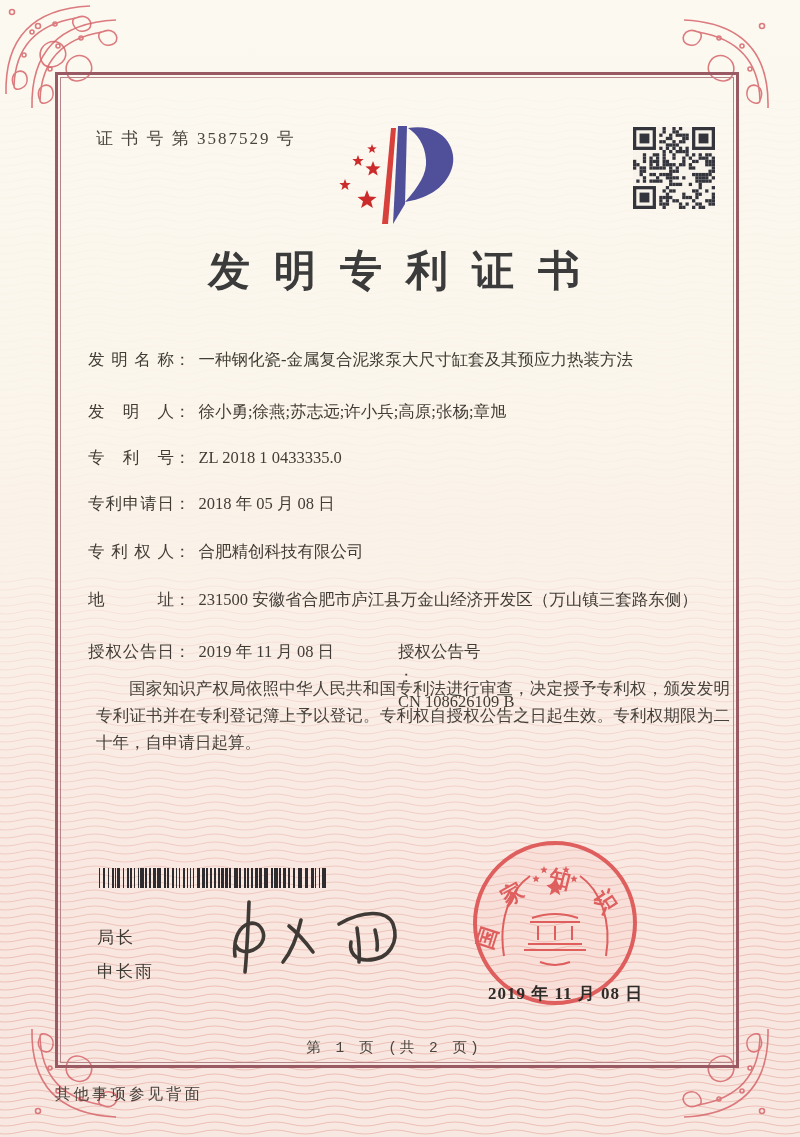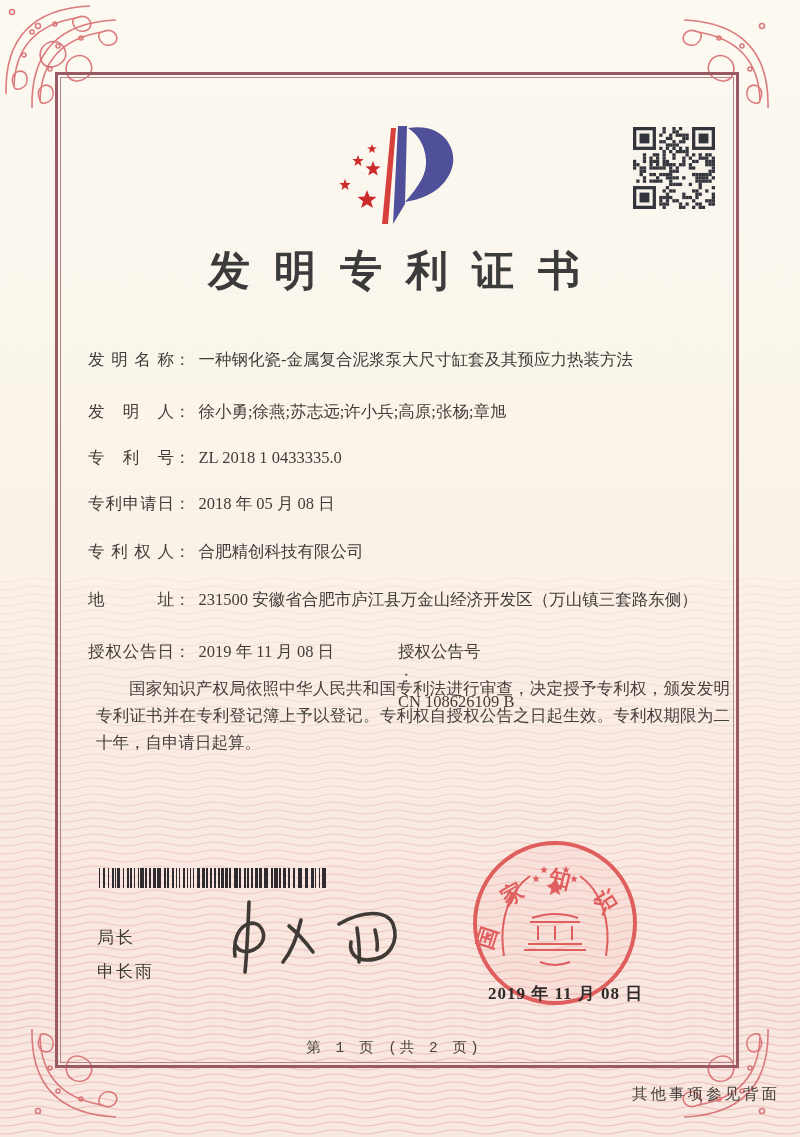--- a/index.html
+++ b/index.html
@@ -29,22 +29,22 @@
   .paras p{margin:0 0 10px 0;text-indent:2em;}
   .barcode{position:absolute;left:97px;top:868px;}
   .director{position:absolute;left:97px;top:926px;font-size:17px;color:#3e3a34;}
   .director div{margin-bottom:11px;letter-spacing:2px;}
   .signature{position:absolute;left:205px;top:886px;}
   .seal{position:absolute;left:470px;top:838px;}
   .seal-date{position:absolute;left:488px;top:982px;width:170px;font-size:17px;font-weight:700;
     color:#2f2b28;letter-spacing:1px;z-index:5;}
   .page-ind{position:absolute;left:55px;top:1038px;width:678px;text-align:center;
     font-size:14.5px;letter-spacing:3px;color:#4a453e;font-family:Liberation Mono, monospace;}
-  .back-note{position:absolute;left:55px;top:1084px;width:678px;text-align:right;
-    font-size:15.5px;letter-spacing:3px;color:#47423b;margin-left:47px;}
+  .back-note{position:absolute;left:55px;top:1084px;width:678px;text-align:left;
+    font-size:15.5px;letter-spacing:3px;color:#47423b;}
   svg text.sealtxt{font-family:"Liberation Serif","DejaVu Serif",serif;font-size:22px;
     font-weight:700;letter-spacing:23px;fill:#dd5454;}
 </style>
 </head>
 <body>
 
 <div class="photo">
   <div class="paper"></div>
 
   <svg class="overlay" width="800" height="1137">
@@ -194,20 +194,21 @@
     <use href="#flo" transform="translate(26,14)"></use>
     <use href="#flo" transform="translate(774,14) scale(-1,1)"></use>
     <use href="#flo" transform="translate(26,1123) scale(1,-1)"></use>
     <use href="#flo" transform="translate(774,1123) scale(-1,-1)"></use>
   </svg>
 
   <div class="frame">
     <div class="frame-inner"></div>
   </div>
 
+  <div class="cert-no">证 书 号 第 3587529 号</div>
 
   <svg class="logo" width="180" height="135" viewBox="0 0 180 135">
     <polygon points="52,118 61,22 66,22 58,118" fill="#d8403c"></polygon>
     <polygon points="68,20 63,118 75,98 77,20" fill="#504f9a"></polygon>
     <path d="M78,22 C114,16 128,44 122,62 C115,84 94,93 75,96 C89,80 97,68 96,54 C95,38 87,28 78,22 Z" fill="#504f9a"></path>
     <polygon fill="#cc2b2b" points="42.0,38.0 43.2,41.3 46.8,41.5 44.0,43.6 44.9,47.0 42.0,45.1 39.1,47.0 40.0,43.6 37.2,41.5 40.8,41.3"></polygon>
     <polygon fill="#cc2b2b" points="28.0,49.0 29.5,53.0 33.7,53.1 30.4,55.8 31.5,59.9 28.0,57.5 24.5,59.9 25.6,55.8 22.3,53.1 26.5,53.0"></polygon>
     <polygon fill="#cc2b2b" points="43.0,55.0 45.0,60.3 50.6,60.5 46.2,64.0 47.7,69.5 43.0,66.4 38.3,69.5 39.8,64.0 35.4,60.5 41.0,60.3"></polygon>
     <polygon fill="#cc2b2b" points="15.0,73.0 16.5,77.0 20.7,77.1 17.4,79.8 18.5,83.9 15.0,81.5 11.5,83.9 12.6,79.8 9.3,77.1 13.5,77.0"></polygon>
     <polygon fill="#cc2b2b" points="37.0,84.0 39.5,90.6 46.5,90.9 41.0,95.3 42.9,102.1 37.0,98.2 31.1,102.1 33.0,95.3 27.5,90.9 34.5,90.6"></polygon>

